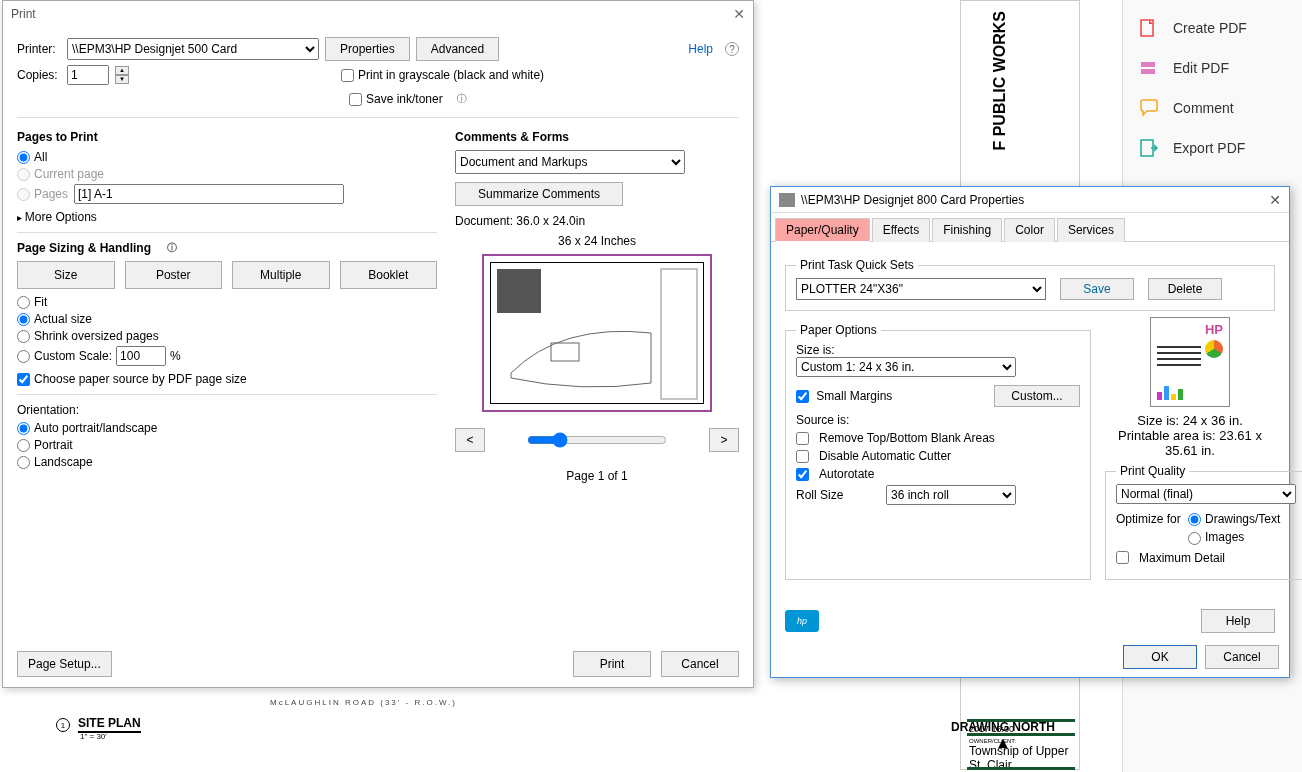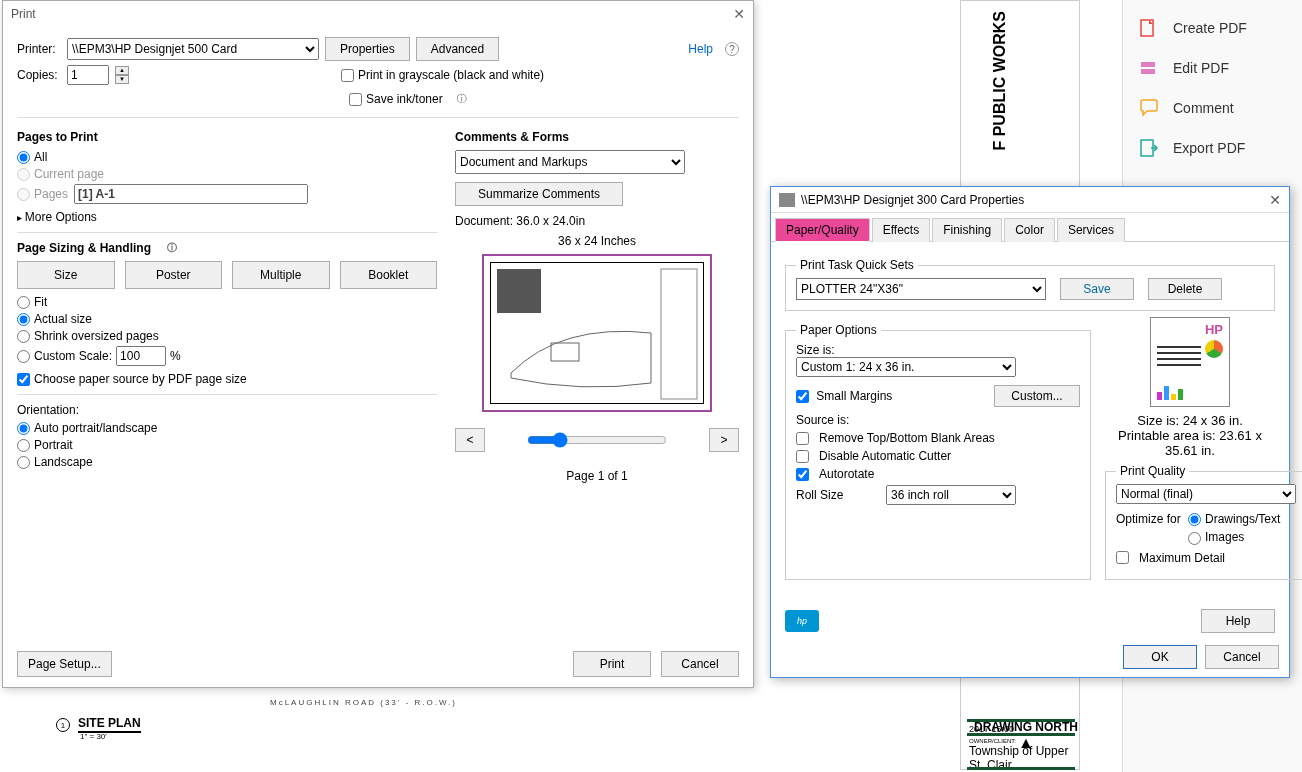--- a/index.html
+++ b/index.html
@@ -32,21 +32,21 @@
 .help { color: #0066cc; margin-left:auto; cursor:pointer; }
 .help-q { border:1px solid #999; border-radius:50%; width:14px; height:14px; display:inline-flex; align-items:center; justify-content:center; font-size:10px; color:#666; margin-left:6px;}
 input[type=checkbox], input[type=radio] { margin: 0 4px 0 0; vertical-align: middle; }
 .divider { height:1px; background:#ddd; margin:8px 0; }
 .two-col { display:flex; gap: 18px; }
 .left-col { width: 420px; }
 .right-col { flex:1; }
 .section-title { font-weight: bold; margin: 4px 0 6px 0; }
 .radio-line, .check-line { display:flex; align-items:center; margin: 3px 0; }
 .disabled { color:#999; }
-.pages-input { width:234px; height:20px; margin-left:6px; color:#404040;font-weight:bold;}
+.pages-input { width:270px; height:20px; margin-left:6px; color:#000000;}
 .more-opt { margin: 6px 0 2px 0; cursor:pointer; }
 .more-opt::before { content:"▸ "; font-size:10px;}
 .btn-row { display:flex; gap:10px; margin:6px 0; }
 .btn-row .btn { flex:1; text-align:center; height:28px;}
 .scale-input { width:50px; height:20px; margin:0 4px;}
 select.cf { width: 230px; height:24px;}
 .preview { border:2px solid #9c4a9c; width:230px; height:158px; margin: 6px auto; background: #fff; position:relative;}
 .preview .pv-inner { border:1px solid #000; position:absolute; inset:6px; }
 .preview-caption { text-align:center; margin:4px 0;}
 .nav-row { display:flex; align-items:center; justify-content:space-between; margin-top:16px;}
@@ -55,21 +55,21 @@
 .footer-row .right-btns { margin-left:auto; display:flex; gap:10px;}
 .footer-row .btn { width:78px; height:26px;}
 
 
 .props-dialog { position: absolute; left: 770px; top: 186px; width: 520px; height: 492px; background: #fff; border: 1px solid #4a90d9; box-shadow: 2px 2px 10px rgba(0,0,0,0.3); }
 .props-dialog .titlebar2 { height: 26px; background: #fff; border-bottom: 1px solid #ddd; display:flex; align-items:center; padding: 0 8px;}
 .titlebar2 .ic { width:16px; height:14px; background:#888; margin-right:6px;}
 .titlebar2 .close2 { margin-left:auto; font-size:14px; color:#555; cursor:pointer;}
 .tabs { display:flex; border-bottom:1px solid #ccc; padding:4px 4px 0 4px; gap:0;}
 .tab { padding: 4px 10px; border:1px solid #ccc; border-bottom:none; background:#f0f0f0; margin-right:2px; cursor:pointer; position:relative; top:1px;}
-.tab.active { background:#ec4899; border-bottom:1px solid #fff;}
+.tab.active { background:#fca5a5; border-bottom:1px solid #fff;}
 .props-body { padding: 10px 14px; position:relative; height: calc(100% - 26px - 28px - 40px);}
 fieldset { border:1px solid #ccc; padding: 6px 10px 10px 10px; margin: 6px 0;}
 legend { padding:0 4px;}
 .qs-row { display:flex; gap:14px; align-items:center;}
 select.qs { width:250px; height:22px;}
 .btn-sm { background:#f0f0f0; border:1px solid #adadad; width:74px; height:22px; cursor:pointer;}
 .po-layout { display:flex; gap:14px;}
 .po-left { flex:1;}
 .po-right { width:170px; text-align:center;}
 select.full { width:220px; height:20px;}
@@ -86,21 +86,21 @@
 select.pq-sel { width:180px; height:20px;}
 .opt-row { display:flex; align-items:center; margin:4px 0; gap:6px;}
 .props-footer { position:absolute; bottom:8px; right:10px; left:10px; display:flex; justify-content:flex-end; gap:8px;}
 .props-footer .btn { width:74px; height:24px;}
 .props-footer .btn.primary { border:1px solid #2a6db8;}
 .hp-logo-row { position:absolute; bottom:44px; left:14px; right:14px; display:flex; align-items:center;}
 .hp-logo { width:34px; height:22px; background:#0096d6; border-radius:3px; display:flex; align-items:center; justify-content:center; color:#fff; font-size:9px; font-style:italic;}
 .help-btn-row { margin-left:auto; }
 
 
-.bottom-strip { position:absolute; bottom:4px; left:20px; right:224px; height:80px; }
+.bottom-strip { position:absolute; bottom:4px; left:20px; right:247px; height:80px; }
 .road-txt { font-size:8px; letter-spacing:2px; position:absolute; top:10px; left:250px; color:#444;}
 .siteplan { position:absolute; left:58px; top:28px; font-weight:bold; font-size:12px; border-bottom:2px solid #000; padding-bottom:1px;}
 .sp-num { position:absolute; left:36px; top:30px; border:1px solid #000; border-radius:50%; width:14px;height:14px; font-size:8px; text-align:center; line-height:13px;}
 .pn { position:absolute; right:0; top:32px; font-size:7px; font-weight:bold; text-align:center;}
 .sp-scale { position:absolute; left:60px; top:44px; font-size:8px;}
 </style>
 </head>
 <body>
 
 <div class="right-tools">
@@ -298,21 +298,21 @@
     <div class="right-btns">
       <button class="btn">Print</button>
       <button class="btn">Cancel</button>
     </div>
   </div>
 </div>
 
 <div class="props-dialog">
   <div class="titlebar2">
     <div class="ic"></div>
-    <span>\\EPM3\HP Designjet 300 Card Properties</span>
+    <span>\\EPM3\HP Designjet 800 Card Properties</span>
     <span class="close2">✕</span>
   </div>
   <div class="tabs">
     <div class="tab active">Paper/Quality</div>
     <div class="tab">Effects</div>
     <div class="tab">Finishing</div>
     <div class="tab">Color</div>
     <div class="tab">Services</div>
   </div>
   <div class="props-body">

